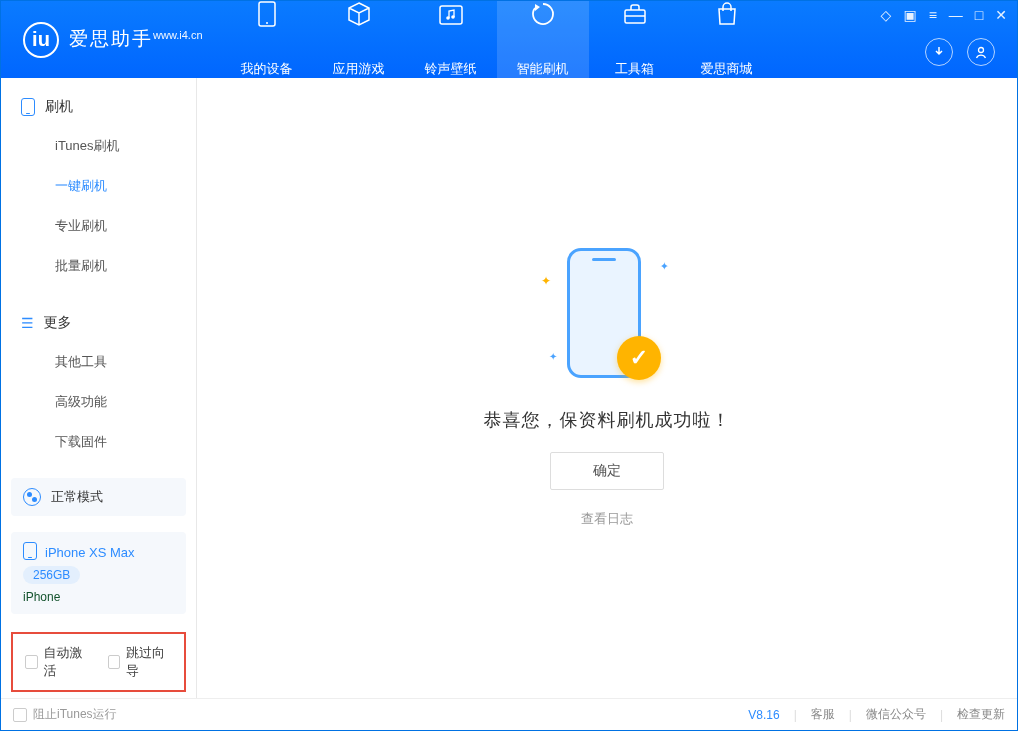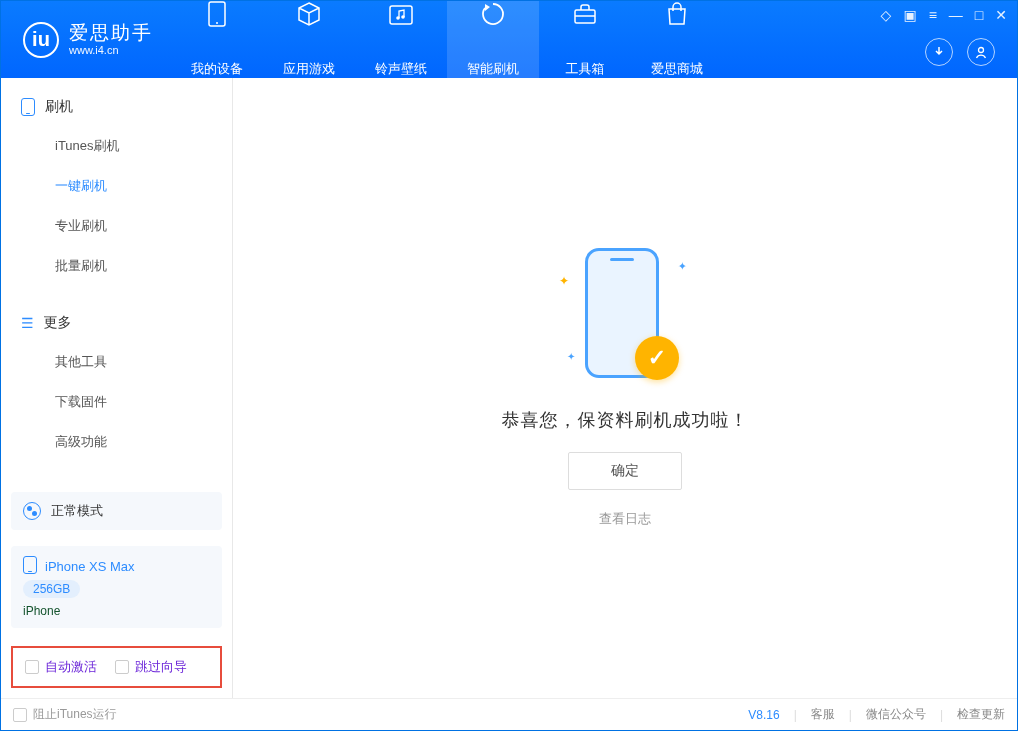--- a/index.html
+++ b/index.html
@@ -1,52 +1,52 @@
 <!DOCTYPE html>
 <html><head>
 <meta charset="utf-8">
 <style>
 * { margin: 0; padding: 0; box-sizing: border-box; font-family: "Microsoft YaHei", Arial, sans-serif; }
 body { background: #fff; width: 1018px; height: 731px; overflow: hidden; border: 1px solid #0071e3; }
 .header { background: linear-gradient(to bottom, #0a7bff, #0066ff); height: 77px; display: flex; align-items: center; color: #fff; position: relative; }
 .logo-area { display: flex; align-items: center; padding: 0 18px 0 22px; gap: 10px; }
 .logo-icon { width: 36px; height: 36px; border: 2.5px solid #fff; border-radius: 50%; display: flex; align-items: center; justify-content: center; font-weight: bold; font-size: 20px; }
-.logo-text { display: flex; flex-direction: column; line-height: 1.1; }
+.logo-text { display: flex; flex-direction: row; line-height: 1.1; }
 .logo-text .title { font-size: 19px; font-weight: 500; letter-spacing: 2px; }
 .logo-text .sub { font-size: 11px; opacity: .95; }
 .nav { display: flex; height: 100%; }
 .nav-item { width: 92px; display: flex; flex-direction: column; align-items: center; justify-content: space-between; gap: 5px; cursor: pointer; font-size: 13px; }
 .nav-item.active { background: rgba(255,255,255,.15); }
 .nav-icon { width: 26px; height: 26px; display: flex; align-items: center; justify-content: center; }
 .window-controls { position: absolute; top: 6px; right: 10px; display: flex; gap: 12px; font-size: 14px; }
 .window-controls span { cursor: pointer; opacity: .9; }
 .header-right { position: absolute; right: 22px; bottom: 12px; display: flex; gap: 14px; }
 .circ-btn { width: 28px; height: 28px; border: 1.5px solid rgba(255,255,255,.7); border-radius: 50%; display: flex; align-items: center; justify-content: center; cursor: pointer; }
 
 .body-area { display: flex; height: calc(100% - 77px - 32px); }
-.sidebar { width: 232px; border-right: 1px solid #e8e8e8; display: flex; flex-direction: column; }
+.sidebar { width: 196px; border-right: 1px solid #e8e8e8; display: flex; flex-direction: column; }
 .side-section { padding: 8px 0; }
 .side-head { display: flex; align-items: center; gap: 10px; padding: 12px 20px 10px; font-size: 14px; color: #333; }
 .side-head .ic { color: #2d8cff; font-size: 14px; }
 .side-item { padding: 11px 20px 11px 54px; font-size: 13px; color: #555; cursor: pointer; }
 .side-item.active { color: #2d8cff; }
 .side-spacer { flex: 1; }
 .mode-card, .device-card { margin: 8px 10px; background: #f5f8fc; border-radius: 4px; padding: 10px 12px; font-size: 13px; }
 .mode-card { display: flex; align-items: flex-end; gap: 10px; color: #333; cursor: pointer; }
 .mode-ic { width: 18px; height: 18px; border: 1.5px solid #2d8cff; border-radius: 50%; display: inline-flex; align-items: center; justify-content: center; position: relative; }
 .mode-ic::before, .mode-ic::after { content: ''; position: absolute; background: #2d8cff; border-radius: 50%; }
 .mode-ic::before { width: 5px; height: 5px; top: 3px; left: 3px; }
 .mode-ic::after { width: 5px; height: 5px; bottom: 3px; right: 3px; }
 .device-card { cursor: pointer; }
 .device-card .name { color: #2d8cff; font-weight: 400; display: flex; align-items: flex-end; gap: 8px; }
 .device-card .cap { display: inline-block; margin-top: 6px; background: #e3effd; color: #2d8cff; padding: 2px 10px; border-radius: 10px; font-size: 12px; }
 .device-card .type { margin-top: 6px; color: #14532d; font-size: 12px; }
 .phone-ic { width: 14px; height: 18px; border: 1.5px solid #2d8cff; border-radius: 3px; position: relative; display: inline-block; }
 .phone-ic::after { content: ''; position: absolute; bottom: 1px; left: 50%; transform: translateX(-50%); width: 4px; height: 1.5px; background: #2d8cff; border-radius: 1px; }
-.checkbox-row { margin: 10px; border: 2px solid #e74c3c; padding: 10px 12px; display: flex; gap: 18px; font-size: 13px; color: #6d28d9; }
+.checkbox-row { margin: 10px; border: 2px solid #e74c3c; padding: 10px 12px; display: flex; gap: 18px; font-size: 13px; color: #404040; }
 .cb { display: inline-flex; align-items: center; gap: 6px; cursor: pointer; }
 .cb-box { width: 14px; height: 14px; border: 1px solid #ccc; border-radius: 2px; }
 
 .main { flex: 1; display: flex; flex-direction: column; align-items: center; justify-content: center; gap: 20px; }
 .phone-illus { position: relative; width: 120px; height: 140px; }
 .phone-body { position: absolute; left: 20px; top: 0; width: 74px; height: 130px; border: 3px solid #4aa3ff; border-radius: 14px; background: #eaf4ff; }
 .phone-body::before { content: ''; position: absolute; top: 7px; left: 50%; transform: translateX(-50%); width: 24px; height: 3px; background: #4aa3ff; border-radius: 2px; }
 .check-badge { position: absolute; right: 6px; bottom: 8px; width: 44px; height: 44px; background: #ffb400; border-radius: 50%; display: flex; align-items: center; justify-content: center; color: #fff; font-size: 22px; font-weight: bold; box-shadow: 0 2px 6px rgba(255,180,0,.4); }
 .sparkle { position: absolute; font-size: 18px; color: #4aa3ff; }
 .sp1 { top: 26px; left: -6px; color: #ffb400; font-size: 12px; }
@@ -167,22 +167,22 @@
       <div class="side-item active">一键刷机</div>
       <div class="side-item">专业刷机</div>
       <div class="side-item">批量刷机</div>
     </div>
     <div class="side-section">
       <div class="side-head">
         <span class="ic">☰</span>
         <span>更多</span>
       </div>
       <div class="side-item">其他工具</div>
+      <div class="side-item">高级功能</div>
       <div class="side-item">下载固件</div>
-      <div class="side-item">高级功能</div>
     </div>
     <div class="side-spacer"></div>
     <div class="mode-card">
       <span class="mode-ic"></span>
       <span>正常模式</span>
     </div>
     <div class="device-card">
       <div class="name">
           <span class="phone-ic"></span>
           <span>iPhone XS Max</span>

